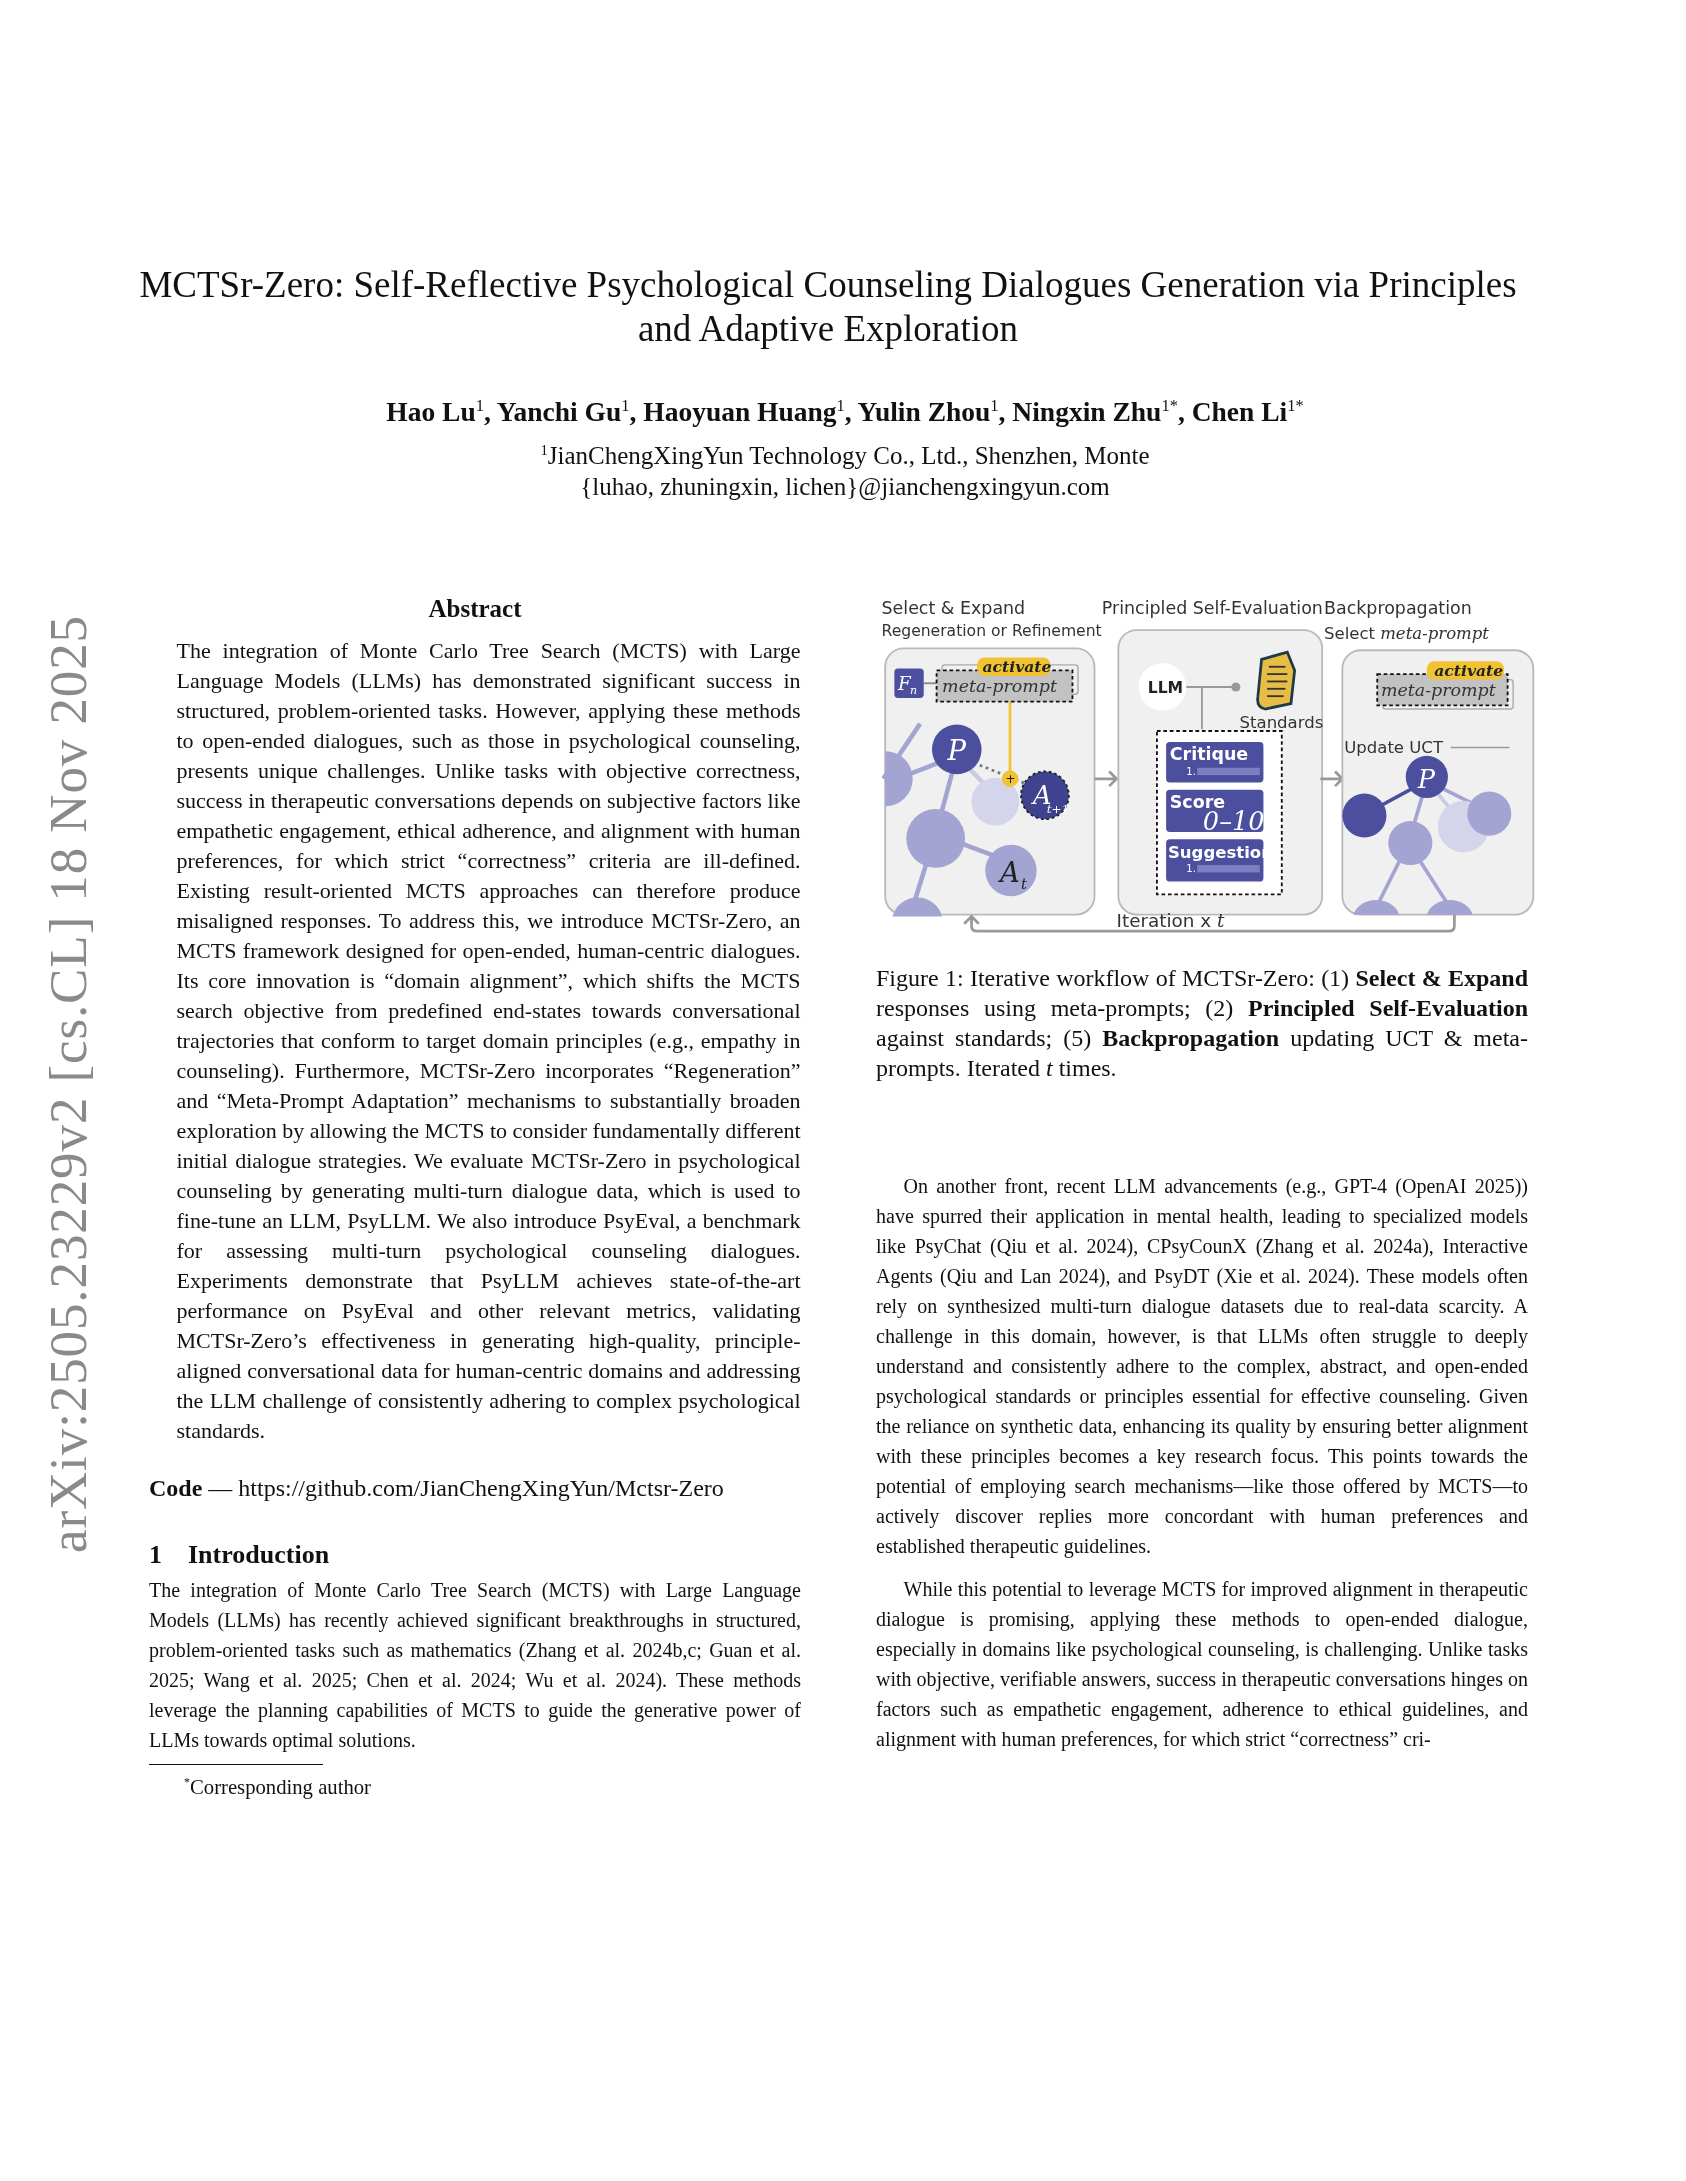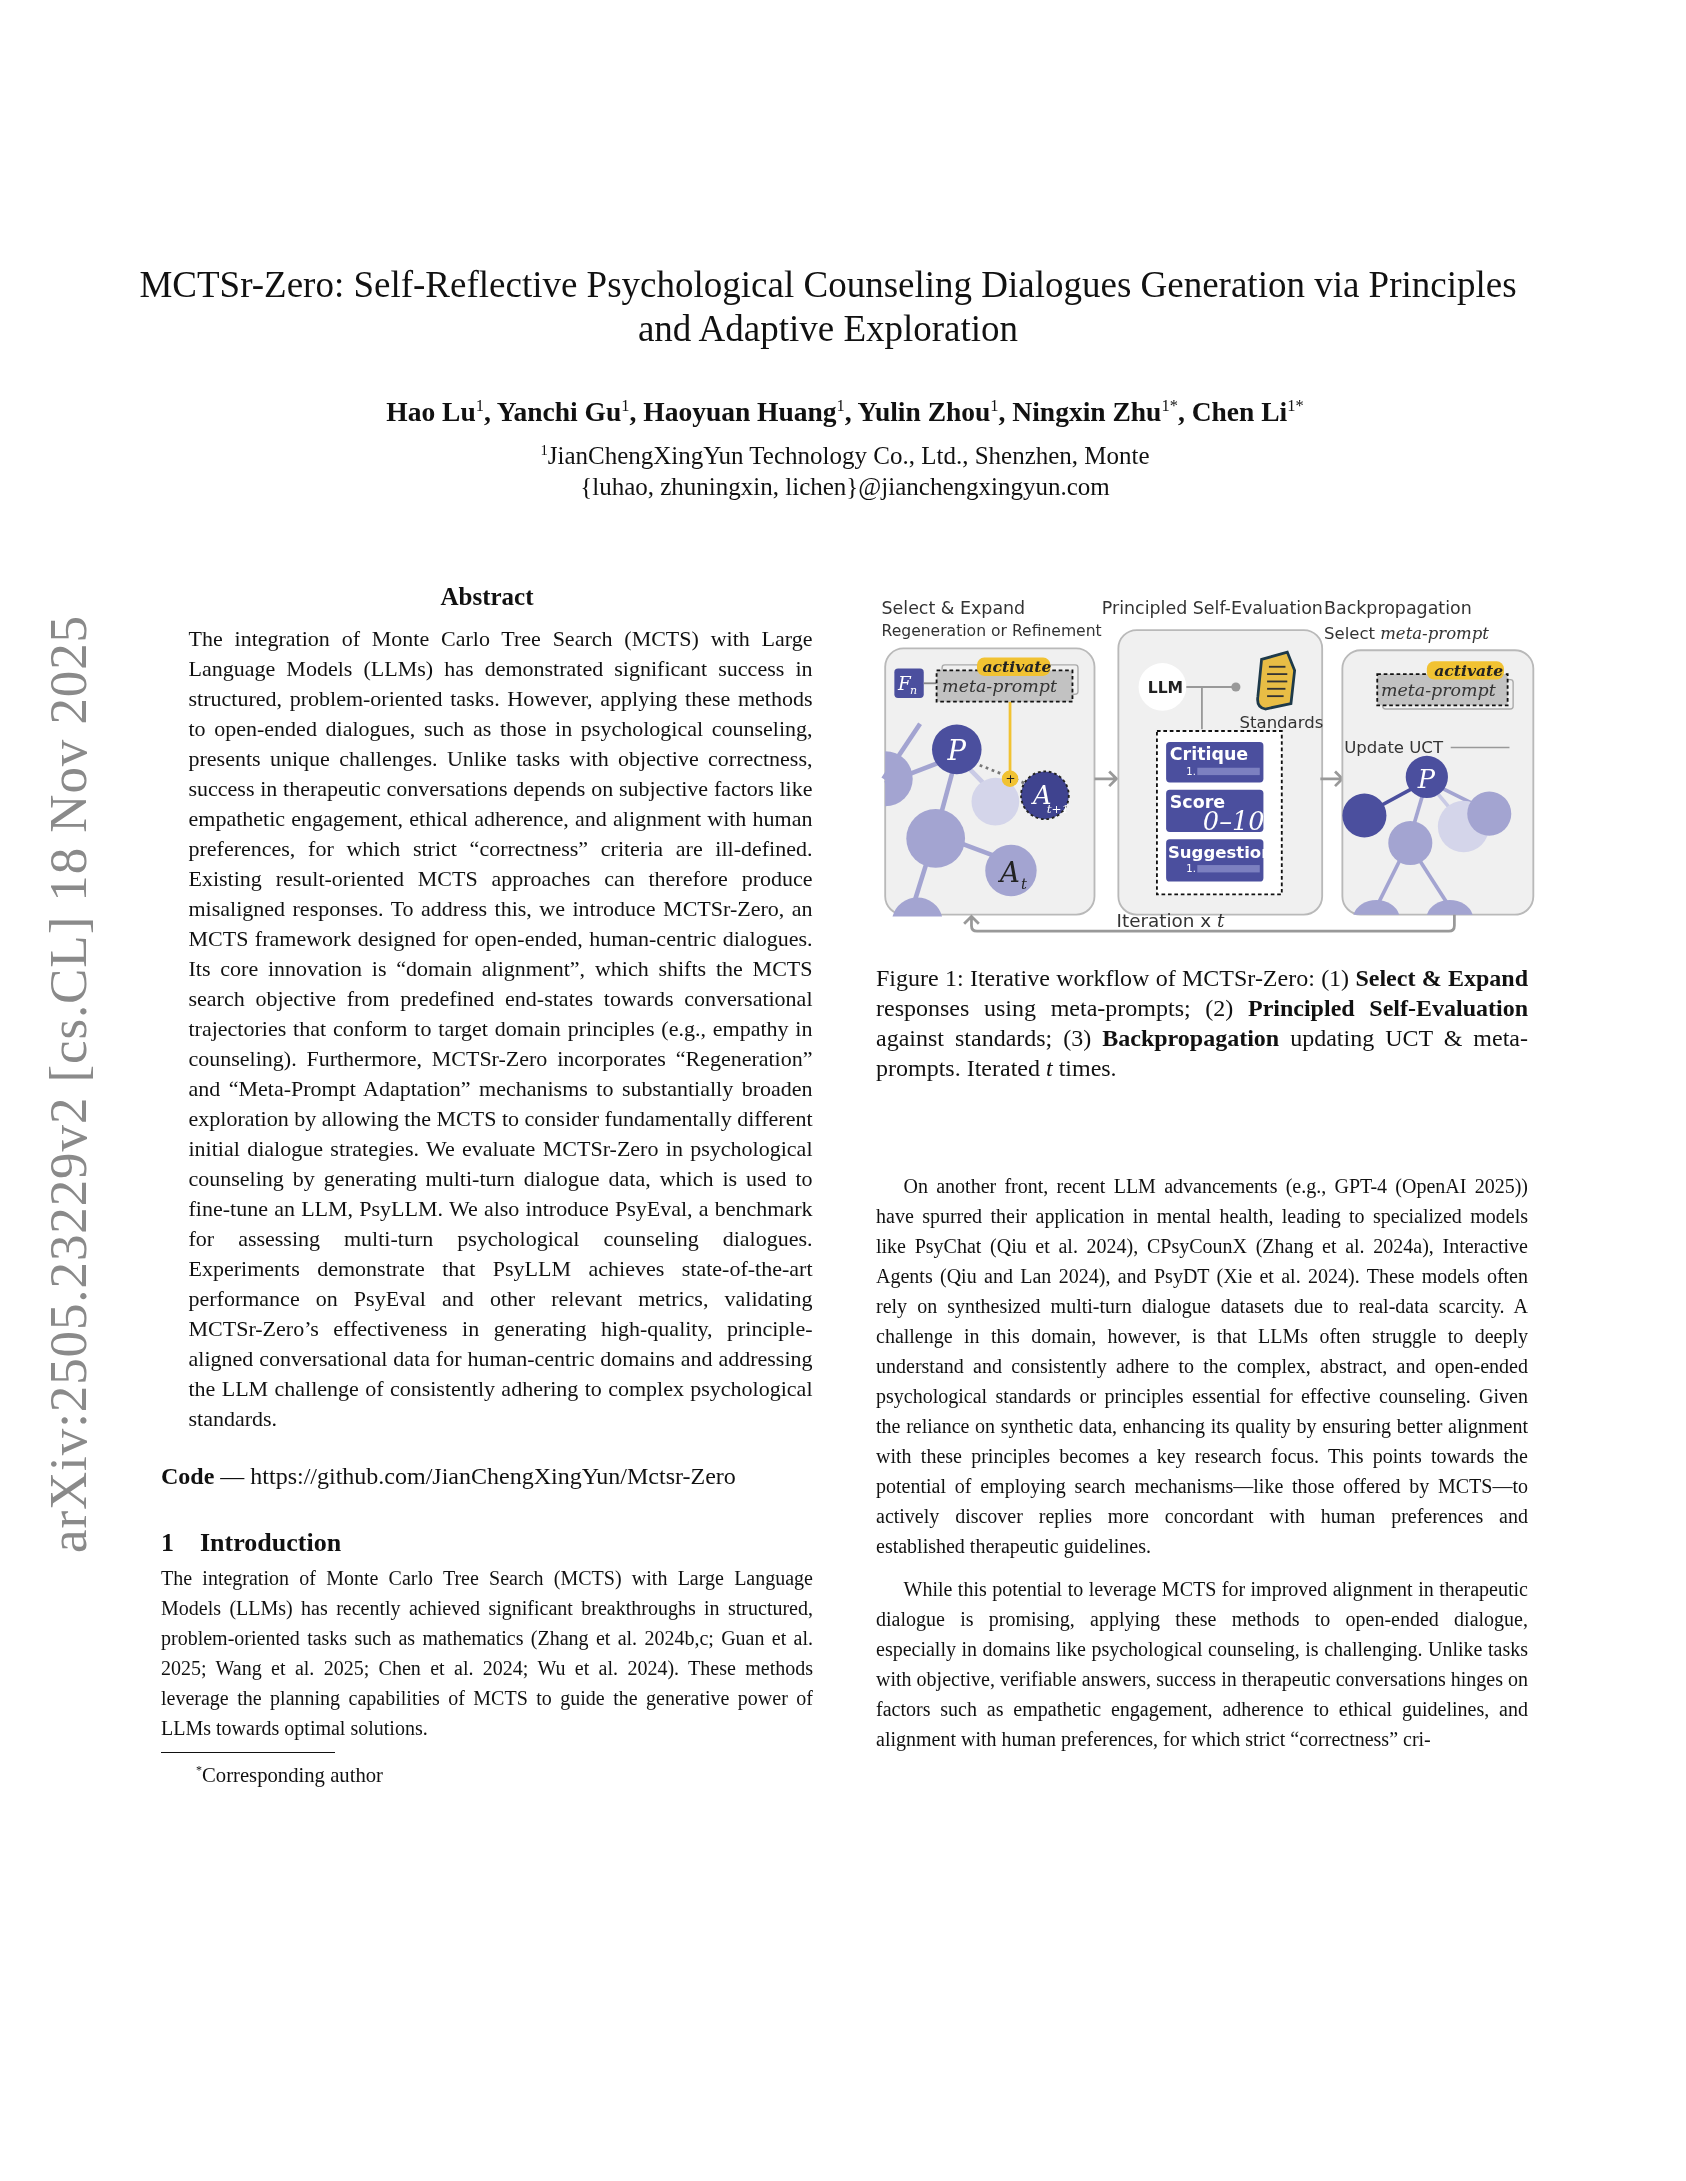--- a/index.html
+++ b/index.html
@@ -10,21 +10,21 @@
          transform:translate(-50%,-50%) rotate(-90deg); font-size:53px; color:#8a8a8a;
          font-family:"Liberation Serif", serif; letter-spacing:0.9px; }
   .title { position:absolute; left:130px; width:1396px; top:263px; text-align:center;
          font-weight:normal; font-size:37px; line-height:44px; }
   .authors { position:absolute; left:147px; width:1396px; top:396px; text-align:center;
          font-weight:bold; font-size:27.5px; }
   .authors sup { font-weight:normal; font-size:16.5px; }
   .affil { position:absolute; left:147px; width:1396px; top:435px; text-align:center;
          font-size:25px; line-height:31px; }
   .affil sup { font-size:14.7px; }
-  .col-left { position:absolute; left:149px; width:652px; top:583px;margin-left:12px; }
+  .col-left { position:absolute; left:149px; width:652px; top:595px; }
   .col-right { position:absolute; left:876px; width:652px; top:595px; }
   .abstract-heading { text-align:center; font-weight:bold; font-size:25px; margin:0 0 13px; }
   .abstract-body { margin:0 0 0 27.5px; width:624px; font-size:22px; line-height:30px; text-align:justify; }
   .code-line { margin-top:27.5px; font-size:24px; line-height:29px; white-space:nowrap; }
   .code-line b { font-weight:bold; }
   .section-heading { text-align:left; font-weight:bold; font-size:26px; margin:37px 0 5.5px;font-family:Liberation Serif, serif; }
   .body-text { font-size:20px; line-height:30px; text-align:justify; margin:0; }
   .indent { text-indent:27.5px; }
   .footnote-rule { width:174px; border-top:1.4px solid #111; margin:9.2px 0 3.7px; }
   .footnote { font-size:20.7px; line-height:26px; }
@@ -186,18 +186,18 @@
         <path d="M600 348 A26 22 0 0 1 650 348 Z" fill="#a3a4d1"></path>
         <circle cx="600" cy="198" r="23" fill="#4b4f9e"></circle>
         <text x="590" y="210" font-size="28" class="serif-it" fill="#fff">P</text>
       </g>
 
       <path d="M630 348 L630 360 Q630 366 624 366 L110 366 Q104 366 104 360 L104 350 M96 358 L104 350 L112 358" stroke="#999" stroke-width="3" fill="none"></path>
       <text x="262" y="362" font-size="20" fill="#333"><tspan>Iteration x </tspan><tspan class="serif-it">t</tspan></text>
     </svg>
   </div>
 
-  <p class="fig-caption"><span>Figure 1: Iterative workflow of MCTSr-Zero: (1) </span><b>Select &amp; Expand</b><span> responses using meta-prompts; (2) </span><b>Principled Self-Evaluation</b><span> against standards; (3) </span><b>Backpropagation</b><span> updating UCT &amp; meta-prompts. Iterated </span><i>t</i><span> times.</span></p>
+  <p class="fig-caption"><span>Figure 1: Iterative workflow of MCTSr-Zero: (1) </span><b>Select &amp; Expand</b><span> responses using meta-prompts; (2) </span><b>Principled Self-Evaluation</b><span> against standards; (5) </span><b>Backpropagation</b><span> updating UCT &amp; meta-prompts. Iterated </span><i>t</i><span> times.</span></p>
 
   <p class="body-text indent" style="margin-top:88px;">On another front, recent LLM advancements (e.g., GPT-4 (OpenAI 2025)) have spurred their application in mental health, leading to specialized models like PsyChat (Qiu et al. 2024), CPsyCounX (Zhang et al. 2024a), Interactive Agents (Qiu and Lan 2024), and PsyDT (Xie et al. 2024). These models often rely on synthesized multi-turn dialogue datasets due to real-data scarcity. A challenge in this domain, however, is that LLMs often struggle to deeply understand and consistently adhere to the complex, abstract, and open-ended psychological standards or principles essential for effective counseling. Given the reliance on synthetic data, enhancing its quality by ensuring better alignment with these principles becomes a key research focus. This points towards the potential of employing search mechanisms—like those offered by MCTS—to actively discover replies more concordant with human preferences and established therapeutic guidelines.</p>
   <p class="body-text indent para-gap">While this potential to leverage MCTS for improved alignment in therapeutic dialogue is promising, applying these methods to open-ended dialogue, especially in domains like psychological counseling, is challenging. Unlike tasks with objective, verifiable answers, success in therapeutic conversations hinges on factors such as empathetic engagement, adherence to ethical guidelines, and alignment with human preferences, for which strict “correctness” cri-</p>
 </div>
 
 
 </body></html>

